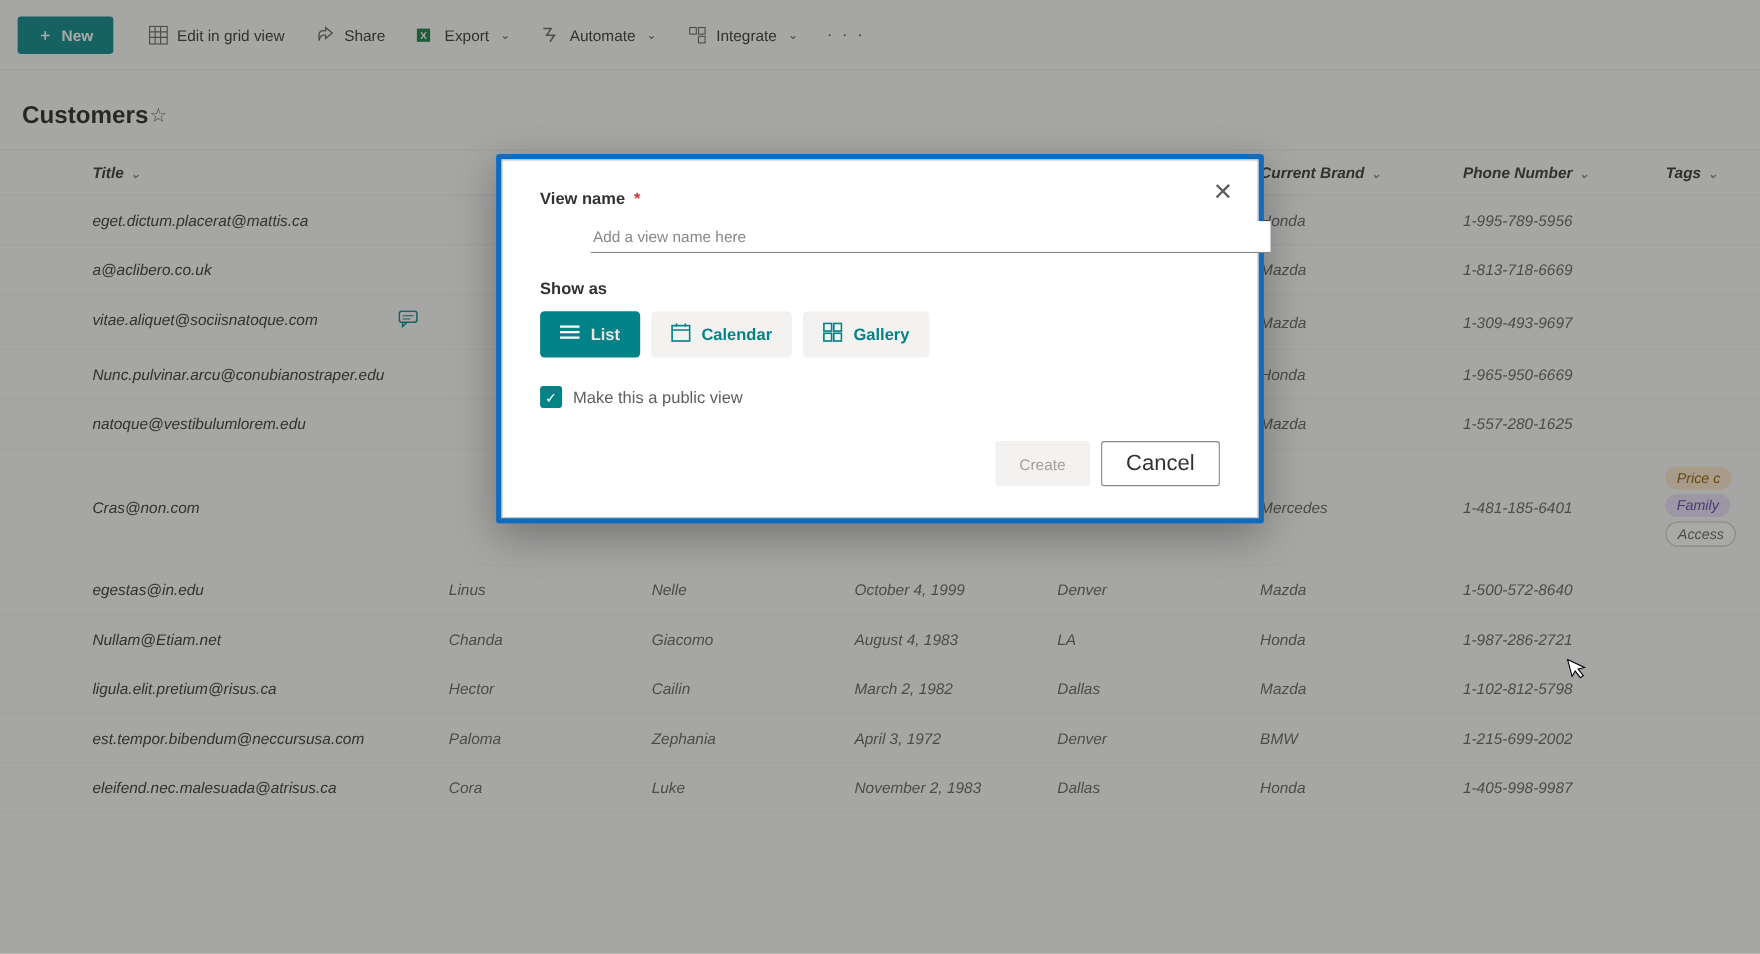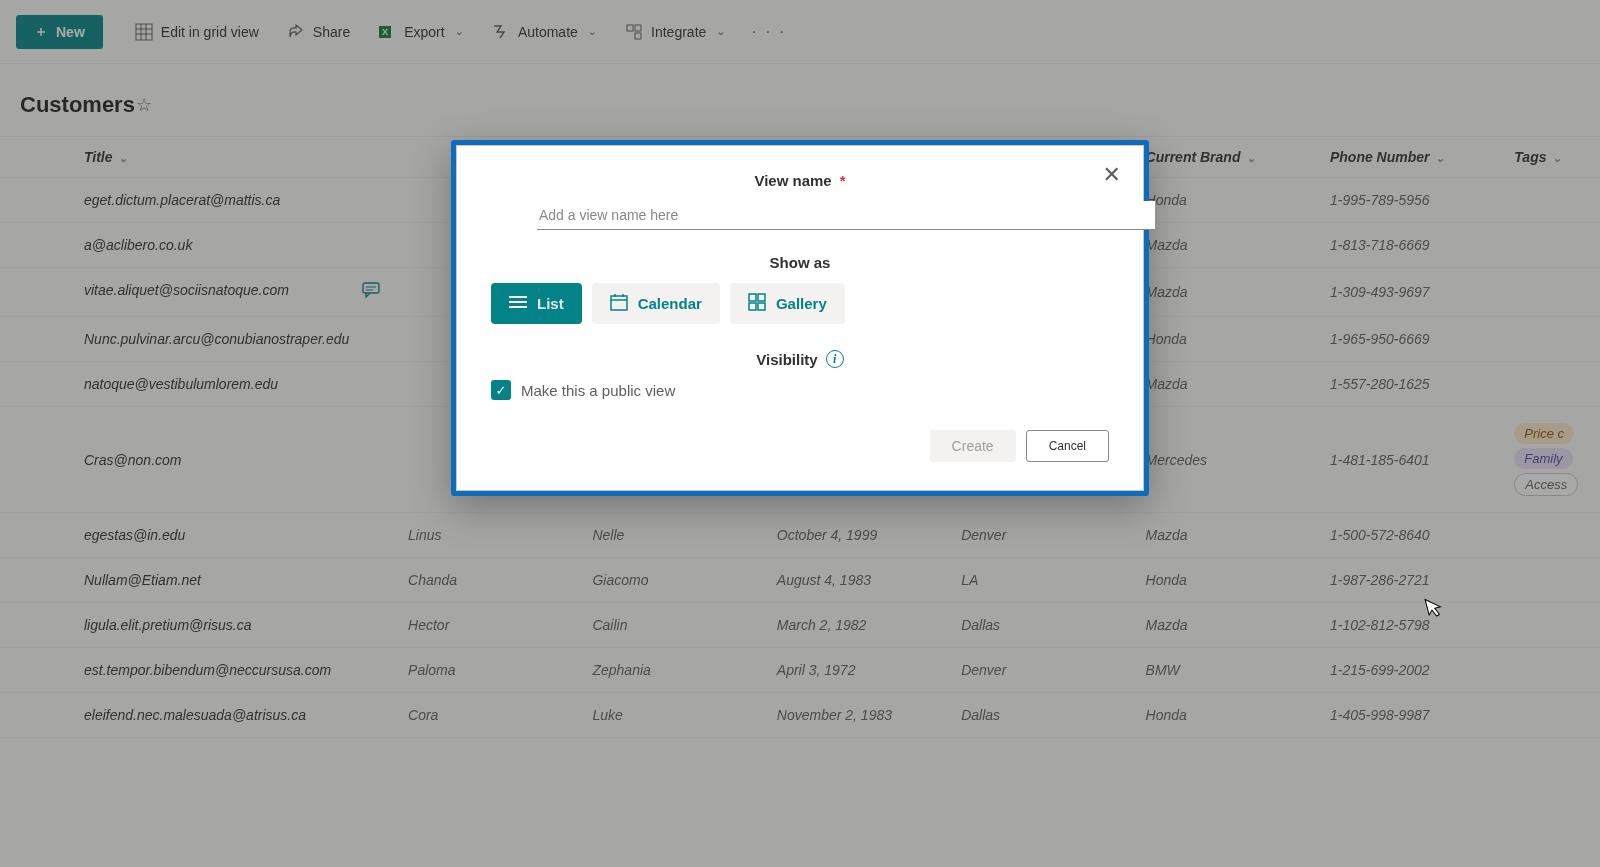--- a/index.html
+++ b/index.html
@@ -109,21 +109,21 @@
     width: 688px;
     padding: 26px 34px 28px 34px;
     border: 1px solid #c8c6c4;
     position: relative;
   }
   .modal .close {
     position: absolute; top: 14px; right: 16px;
     cursor:pointer; color:#605e5c; font-size:22px; line-height:1;
     padding:4px 6px;
   }
-  .flabel { font-size:15px; font-weight:600; color:#323130; margin-bottom:12px; display:flex; align-items:center; gap:8px;justify-content:center;}
+  .flabel { font-size:15px; font-weight:600; color:#323130; margin-bottom:12px; display:flex; align-items:center; gap:8px;}
   .req { color:#d13438; }
   .tinput {
     width:100%; border:none; border-bottom:1px solid #8a8886;
     font-size:14px; padding:6px 2px; color:#323130; outline:none;
     margin-bottom:24px;
     margin-left:46px;
   }
   .tinput::placeholder { color:#8a8886;}
   .seg { display:flex; gap:10px; margin-bottom:26px;}
   .seg-btn {
@@ -143,21 +143,21 @@
     width:20px; height:20px; background:#038387; border-radius:3px; color:#fff;
     display:flex; align-items:center; justify-content:center; font-size:13px; cursor:pointer;
   }
   .btn-row { display:flex; justify-content:flex-end; gap:10px;}
   .btn-primary {
     padding:8px 22px; border:none; background:#f3f2f1; color:#a19f9d;
     font-size:14px; border-radius:3px; cursor:not-allowed;
   }
   .btn-default {
     padding:8px 22px; background:#fff; border:1px solid #8a8886; color:#323130;
-    font-size:12px; border-radius:3px; cursor:pointer;
+    font-size:20px; border-radius:3px; cursor:pointer;
   }
   .cursor-arrow {
     position:absolute; top: 450px; left: 970px; font-size:18px; transform: rotate(-15deg);
   }
 </style>
 </head>
 <body>
 
 <div class="toolbar">
   <button class="btn-new">
@@ -396,24 +396,20 @@
                 <rect x="1" y="1" width="7" height="7" fill="none" stroke="#038387" stroke-width="1.5"></rect>
                 <rect x="10" y="1" width="7" height="7" fill="none" stroke="#038387" stroke-width="1.5"></rect>
                 <rect x="1" y="10" width="7" height="7" fill="none" stroke="#038387" stroke-width="1.5"></rect>
                 <rect x="10" y="10" width="7" height="7" fill="none" stroke="#038387" stroke-width="1.5"></rect>
               </svg>
           </span>
           <span>Gallery</span>
         </button>
       </div>
 
-      <div class="flabel">
-        <span>Visibility</span>
-        <span class="info-ic">i</span>
-      </div>
       <div class="chk-row">
         <div class="chk">
           <span>✓</span>
         </div>
         <span>Make this a public view</span>
       </div>
 
       <div class="btn-row">
         <button class="btn-primary">Create</button>
         <button class="btn-default">Cancel</button>

